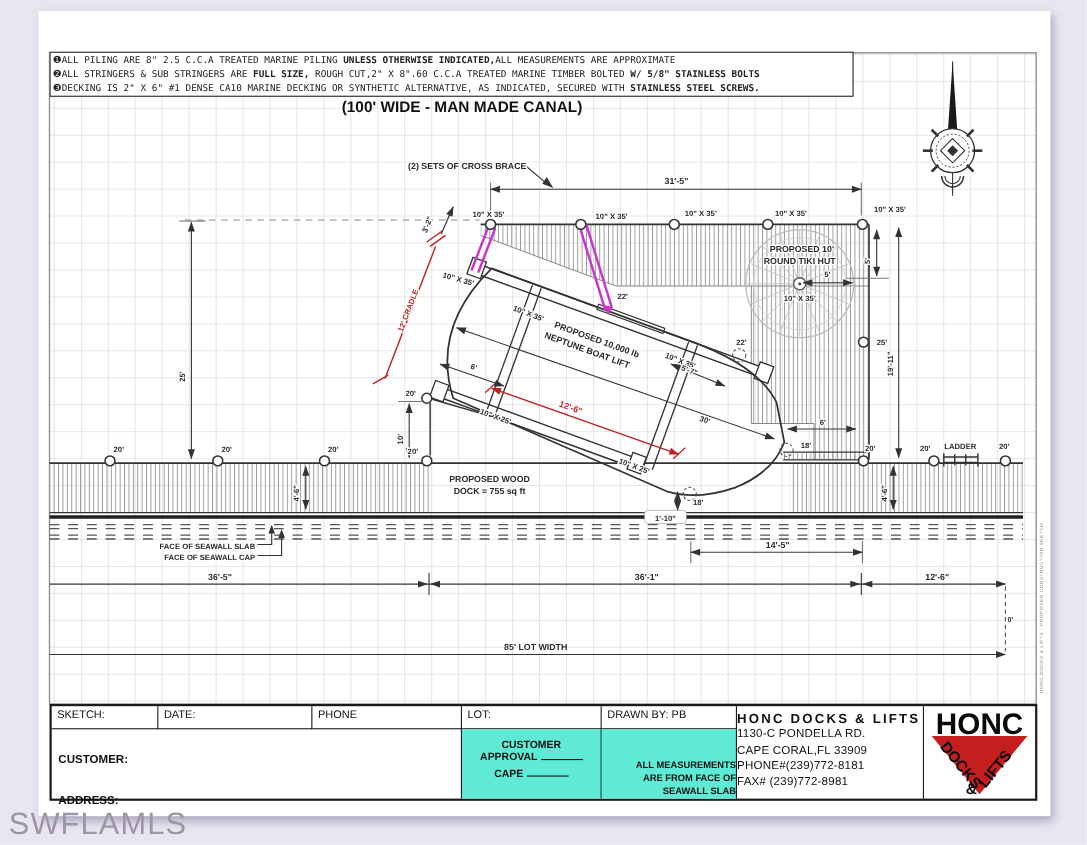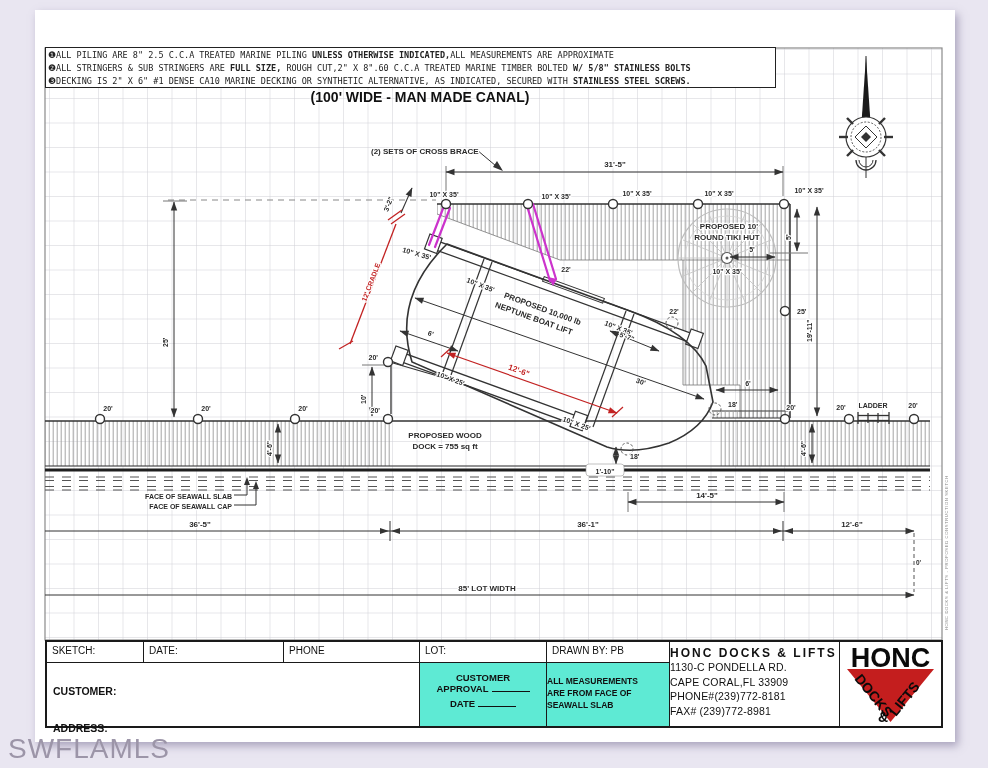--- a/index.html
+++ b/index.html
@@ -19,21 +19,21 @@
   .tblock{position:absolute;left:45px;top:640px;width:898px;height:88px;border:2px solid #1a1a1a;box-sizing:border-box;background:#fff;color:#111}
   .cell{position:absolute;box-sizing:border-box}
   .br{border-right:1.5px solid #1a1a1a}
   .bb{border-bottom:1.5px solid #1a1a1a}
   .tb-label{font-weight:normal;font-size:10px;padding:3px 0 0 5px}
   .stack{font-weight:bold;font-size:10.5px;padding-left:6px}
   .stack div{margin-top:20px;line-height:17px}
   .gray{background:#5eead4}
   .appr{font-weight:bold;font-size:9.5px;text-align:center;padding-top:9px}
   .appr .uline{display:inline-block;width:38px;border-bottom:1.5px solid #111;margin-left:3px}
-  .meas{font-weight:bold;font-size:8.5px;text-align:left;padding-top:12px;line-height:12px}
+  .meas{font-weight:bold;font-size:8.5px;text-align:right;padding-top:26px;line-height:12px}
   .company{text-align:left}
   .company .cname{font-weight:bold;font-size:12px;letter-spacing:2px;margin-top:4px;white-space:nowrap}
   .company .cline{font-size:10.5px;line-height:14.5px;letter-spacing:.2px}
   .watermark{position:absolute;left:8px;top:733px;font-size:28px;color:#9c95a8;letter-spacing:1px;z-index:6}
 </style>
 </head>
 <body>
 
 <div class="page"></div>
 
@@ -341,21 +341,21 @@
   <div class="cell br bb tb-label" style="left:500px;top:0;width:123px;height:21px">DRAWN BY: PB</div>
 
   <div class="cell br stack" style="left:0;top:21px;width:373px;height:63px">
     <div>CUSTOMER:</div>
     <div>ADDRESS:</div>
   </div>
 
   <div class="cell br gray appr" style="left:373px;top:21px;width:127px;height:63px">
     <div><span>CUSTOMER</span></div>
     <div><span>APPROVAL</span><span class="uline"></span></div>
-    <div style="margin-top:4px"><span>DATE</span><span class="uline"></span></div>
+    <div style="margin-top:4px"><span>CAPE</span><span class="uline"></span></div>
   </div>
 
   <div class="cell br gray meas" style="left:500px;top:21px;width:123px;height:63px">
     <div>ALL MEASUREMENTS</div>
     <div>ARE FROM FACE OF</div>
     <div>SEAWALL SLAB</div>
   </div>
 
   <div class="cell br company" style="left:623px;top:0;width:170px;height:84px">
     <div class="cname">HONC DOCKS &amp; LIFTS</div>

